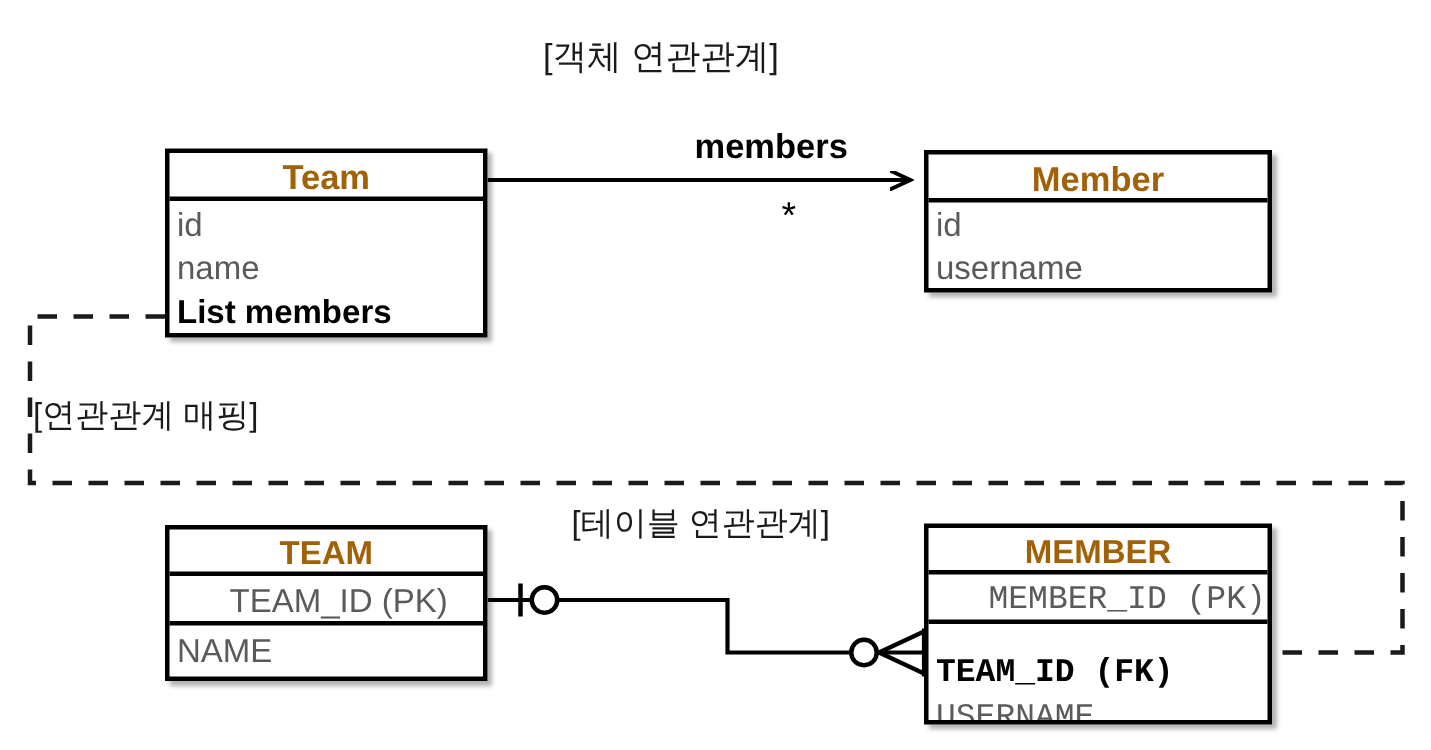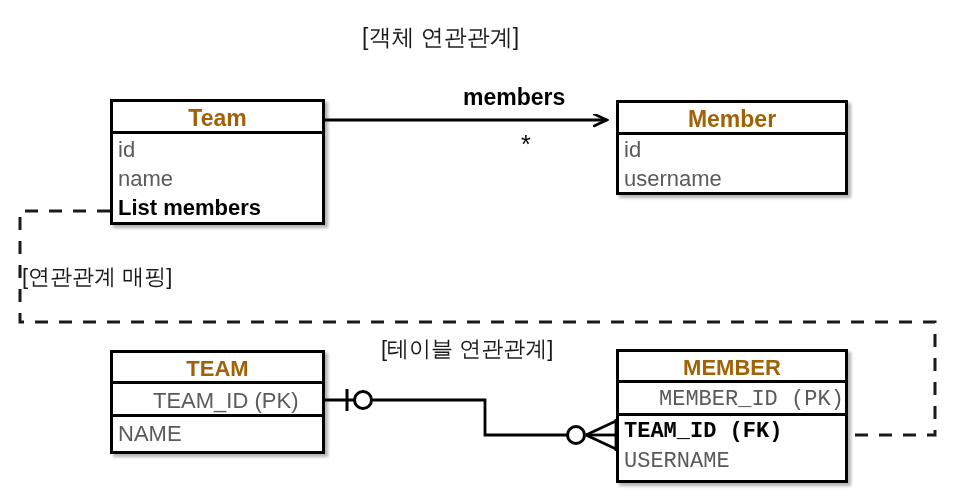--- a/index.html
+++ b/index.html
@@ -87,21 +87,21 @@
   }
   #box-team-tbl .hdr { height: 31px; font-size: 22px; padding-top: 5px; }
   #box-team-tbl .cell { font-size: 22px; height: 33px; line-height: 33px; }
 
   #box-member-tbl {
     left: 616px; top: 349px; width: 232px; height: 134px;
   }
   #box-member-tbl .hdr { height: 31px; font-size: 22px; padding-top: 5px; }
   #box-member-tbl .cell { font-size: 22px; font-family: Liberation Mono, monospace; }
   #box-member-tbl .cell.r1 { height: 33px; line-height: 33px; }
-  #box-member-tbl .cell.r2 { height: 64px; line-height: 30px; padding-top: 1px; }
+  #box-member-tbl .cell.r2 { height: 64px; line-height: 30px; padding-top: 18px; }
 
   
   .assoc-label {
     position: absolute;
     font-size: 23px;
     font-weight: bold;
     color: #000000;
     white-space: nowrap;
     text-align: right;
   }

